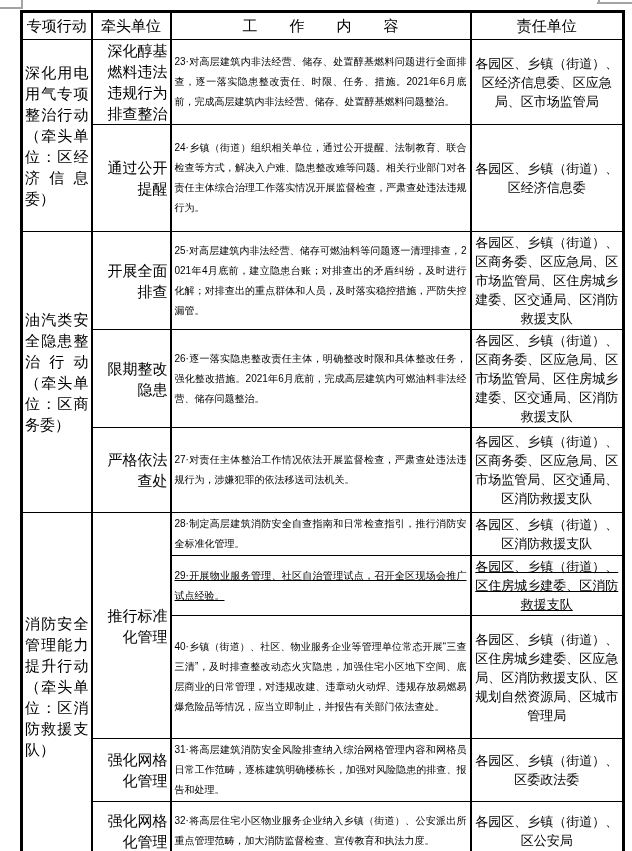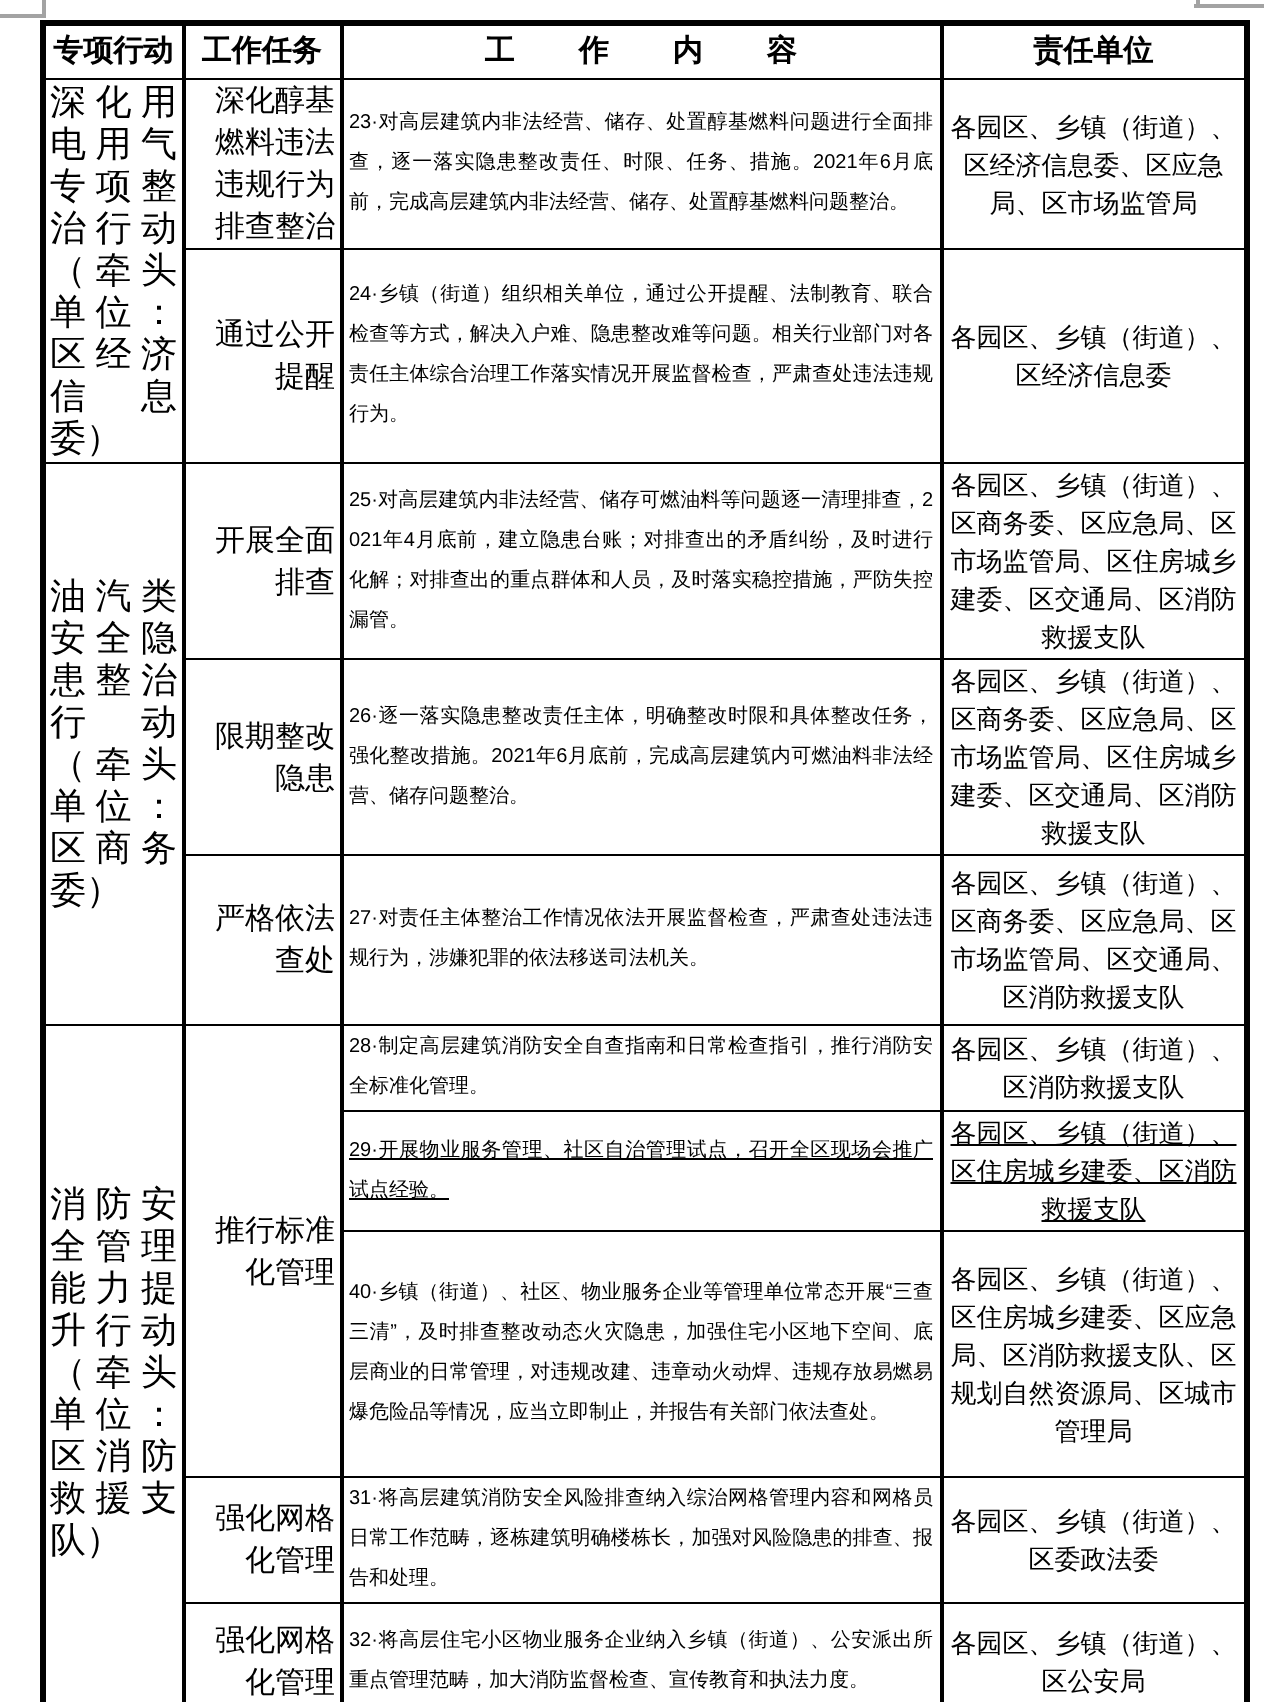--- a/index.html
+++ b/index.html
@@ -35,32 +35,32 @@
     border: 1px solid #000;
     border-left-width: 2px;
     border-right-width: 2px;
     vertical-align: middle;
     padding: 0;
     box-sizing: border-box;
     word-break: break-all;
   }
   th {
     font-size: 15px;
-    font-weight: bold;
+    font-weight: normal;
     text-align: center;
     height: 28px;
     line-height: 18px;
   }
   th .spread {
     letter-spacing: 32px;
     margin-right: -32px;
     white-space: nowrap;
   }
   td.action {
-    font-size: 18px;
+    font-size: 15px;
     line-height: 21px;
     padding: 0 2px;
     text-align: justify;
     text-justify: inter-character;
   }
   td.task {
     font-size: 15px;
     line-height: 21px;
     padding: 0 2px;
     text-align: right;
@@ -100,21 +100,21 @@
 <table class="plan">
   <colgroup>
     <col style="width:70px">
     <col style="width:79px">
     <col style="width:300px">
     <col style="width:153px">
   </colgroup>
   <thead>
     <tr>
       <th>专项行动</th>
-      <th>工作任务</th>
+      <th>牵头单位</th>
       <th><span class="spread">工作内容</span></th>
       <th>责任单位</th>
     </tr>
   </thead>
   <tbody>
     <tr class="r23">
       <td class="action" rowspan="2">深化用电用气专项整治行动（牵头单位：区经济信息委）</td>
       <td class="task">深化醇基燃料违法违规行为排查整治</td>
       <td class="content">23·对高层建筑内非法经营、储存、处置醇基燃料问题进行全面排查，逐一落实隐患整改责任、时限、任务、措施。2021年6月底前，完成高层建筑内非法经营、储存、处置醇基燃料问题整治。</td>
       <td class="unit">各园区、乡镇（街道）、区经济信息委、区应急局、区市场监管局</td>

